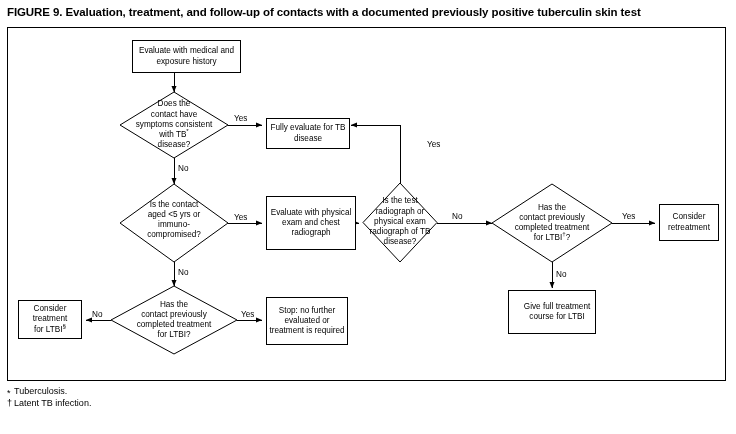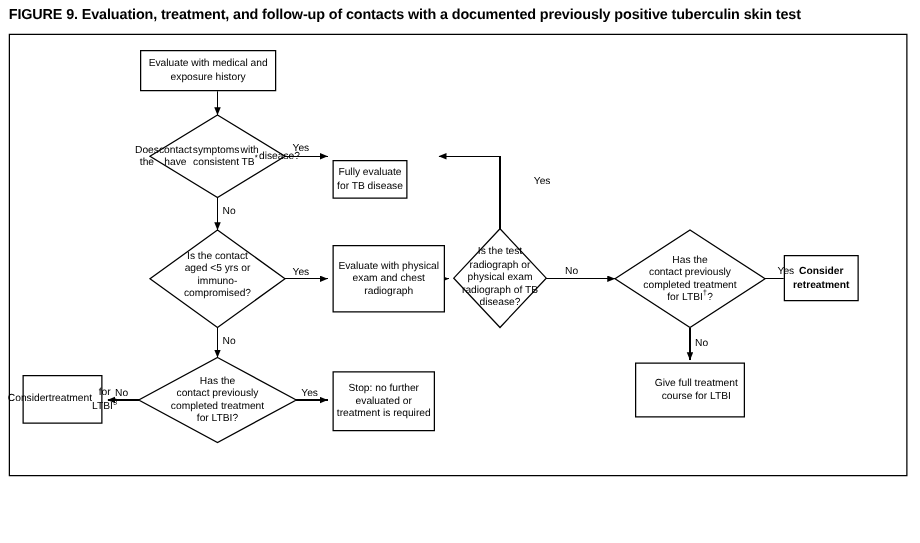--- a/index.html
+++ b/index.html
@@ -142,51 +142,51 @@
     <polygon points="174,184 228,223 174,262 120,223"></polygon>
 
     <polygon points="400,183 437,222.5 400,262 363,222.5"></polygon>
 
     <polygon points="552,184 612,223 552,262 492,223"></polygon>
 
     <polygon points="174,286 237,320 174,354 111,320"></polygon>
   </g>
 </svg>
 
-<div class="node box" style="left:112px; top:40px; width:109px; height:33px;">
+<div class="node box" style="left:132px; top:40px; width:109px; height:33px;">
   <span>Evaluate with medical and exposure history</span>
 </div>
 
-<div class="node box" style="left:266px; top:128px; width:60px; height:31px;">
+<div class="node box" style="left:266px; top:118px; width:84px; height:31px;">
   <span>Fully evaluate for TB disease</span>
 </div>
 
 <div class="node box" style="left:266px; top:196px; width:90px; height:54px;">
   <span>Evaluate with physical exam and chest radiograph</span>
 </div>
 
-<div class="node box" style="left:627px; top:204px; width:60px; height:37px;font-weight:bold;">
+<div class="node box" style="left:659px; top:204px; width:60px; height:37px;">
   <span>Consider retreatment</span>
 </div>
 
 <div class="node box" style="left:508px; top:290px; width:88px; height:44px;padding-left:10px;">
   <span>Give full treatment course for LTBI</span>
 </div>
 
 <div class="node box" style="left:266px; top:297px; width:82px; height:48px;">
   <span>Stop: no further evaluated or treatment is required</span>
 </div>
 
-<div class="node box" style="left:18px; top:300px; width:64px; height:39px; flex-direction:row;">
+<div class="node box" style="left:18px; top:300px; width:64px; height:39px; flex-direction:column;">
   <span>Consider</span>
   <span>treatment</span>
   <span>for LTBI<sup>§</sup></span>
 </div>
 
-<div class="node diamond-label" style="left:108px; top:97px; width:132px; height:56px; flex-direction:row;">
+<div class="node diamond-label" style="left:108px; top:97px; width:132px; height:56px; flex-direction:column;">
   <span>Does the</span>
   <span>contact have</span>
   <span>symptoms consistent</span>
   <span>with TB<sup>*</sup></span>
   <span>disease?</span>
 </div>
 
 <div class="node diamond-label" style="left:114px; top:197px; width:120px; height:46px; flex-direction:column;">
   <span>Is the contact</span>
   <span>aged &lt;5 yrs or</span>
@@ -221,13 +221,19 @@
 <div class="edge-label" style="left:234px; top:213px;">Yes</div>
 <div class="edge-label" style="left:178px; top:268px;">No</div>
 <div class="edge-label" style="left:427px; top:140px;">Yes</div>
 <div class="edge-label" style="left:452px; top:212px;">No</div>
 <div class="edge-label" style="left:622px; top:212px;">Yes</div>
 <div class="edge-label" style="left:556px; top:270px;">No</div>
 <div class="edge-label" style="left:241px; top:310px;">Yes</div>
 <div class="edge-label" style="left:92px; top:310px;">No</div>
 
 <div id="footnotes">
+  <div>
+    <span class="fn-mark star">*</span><span>Tuberculosis.</span>
+  </div>
+  <div>
+    <span class="fn-mark">†</span><span>Latent TB infection.</span>
+  </div>
 </div>
 
 </body></html>

